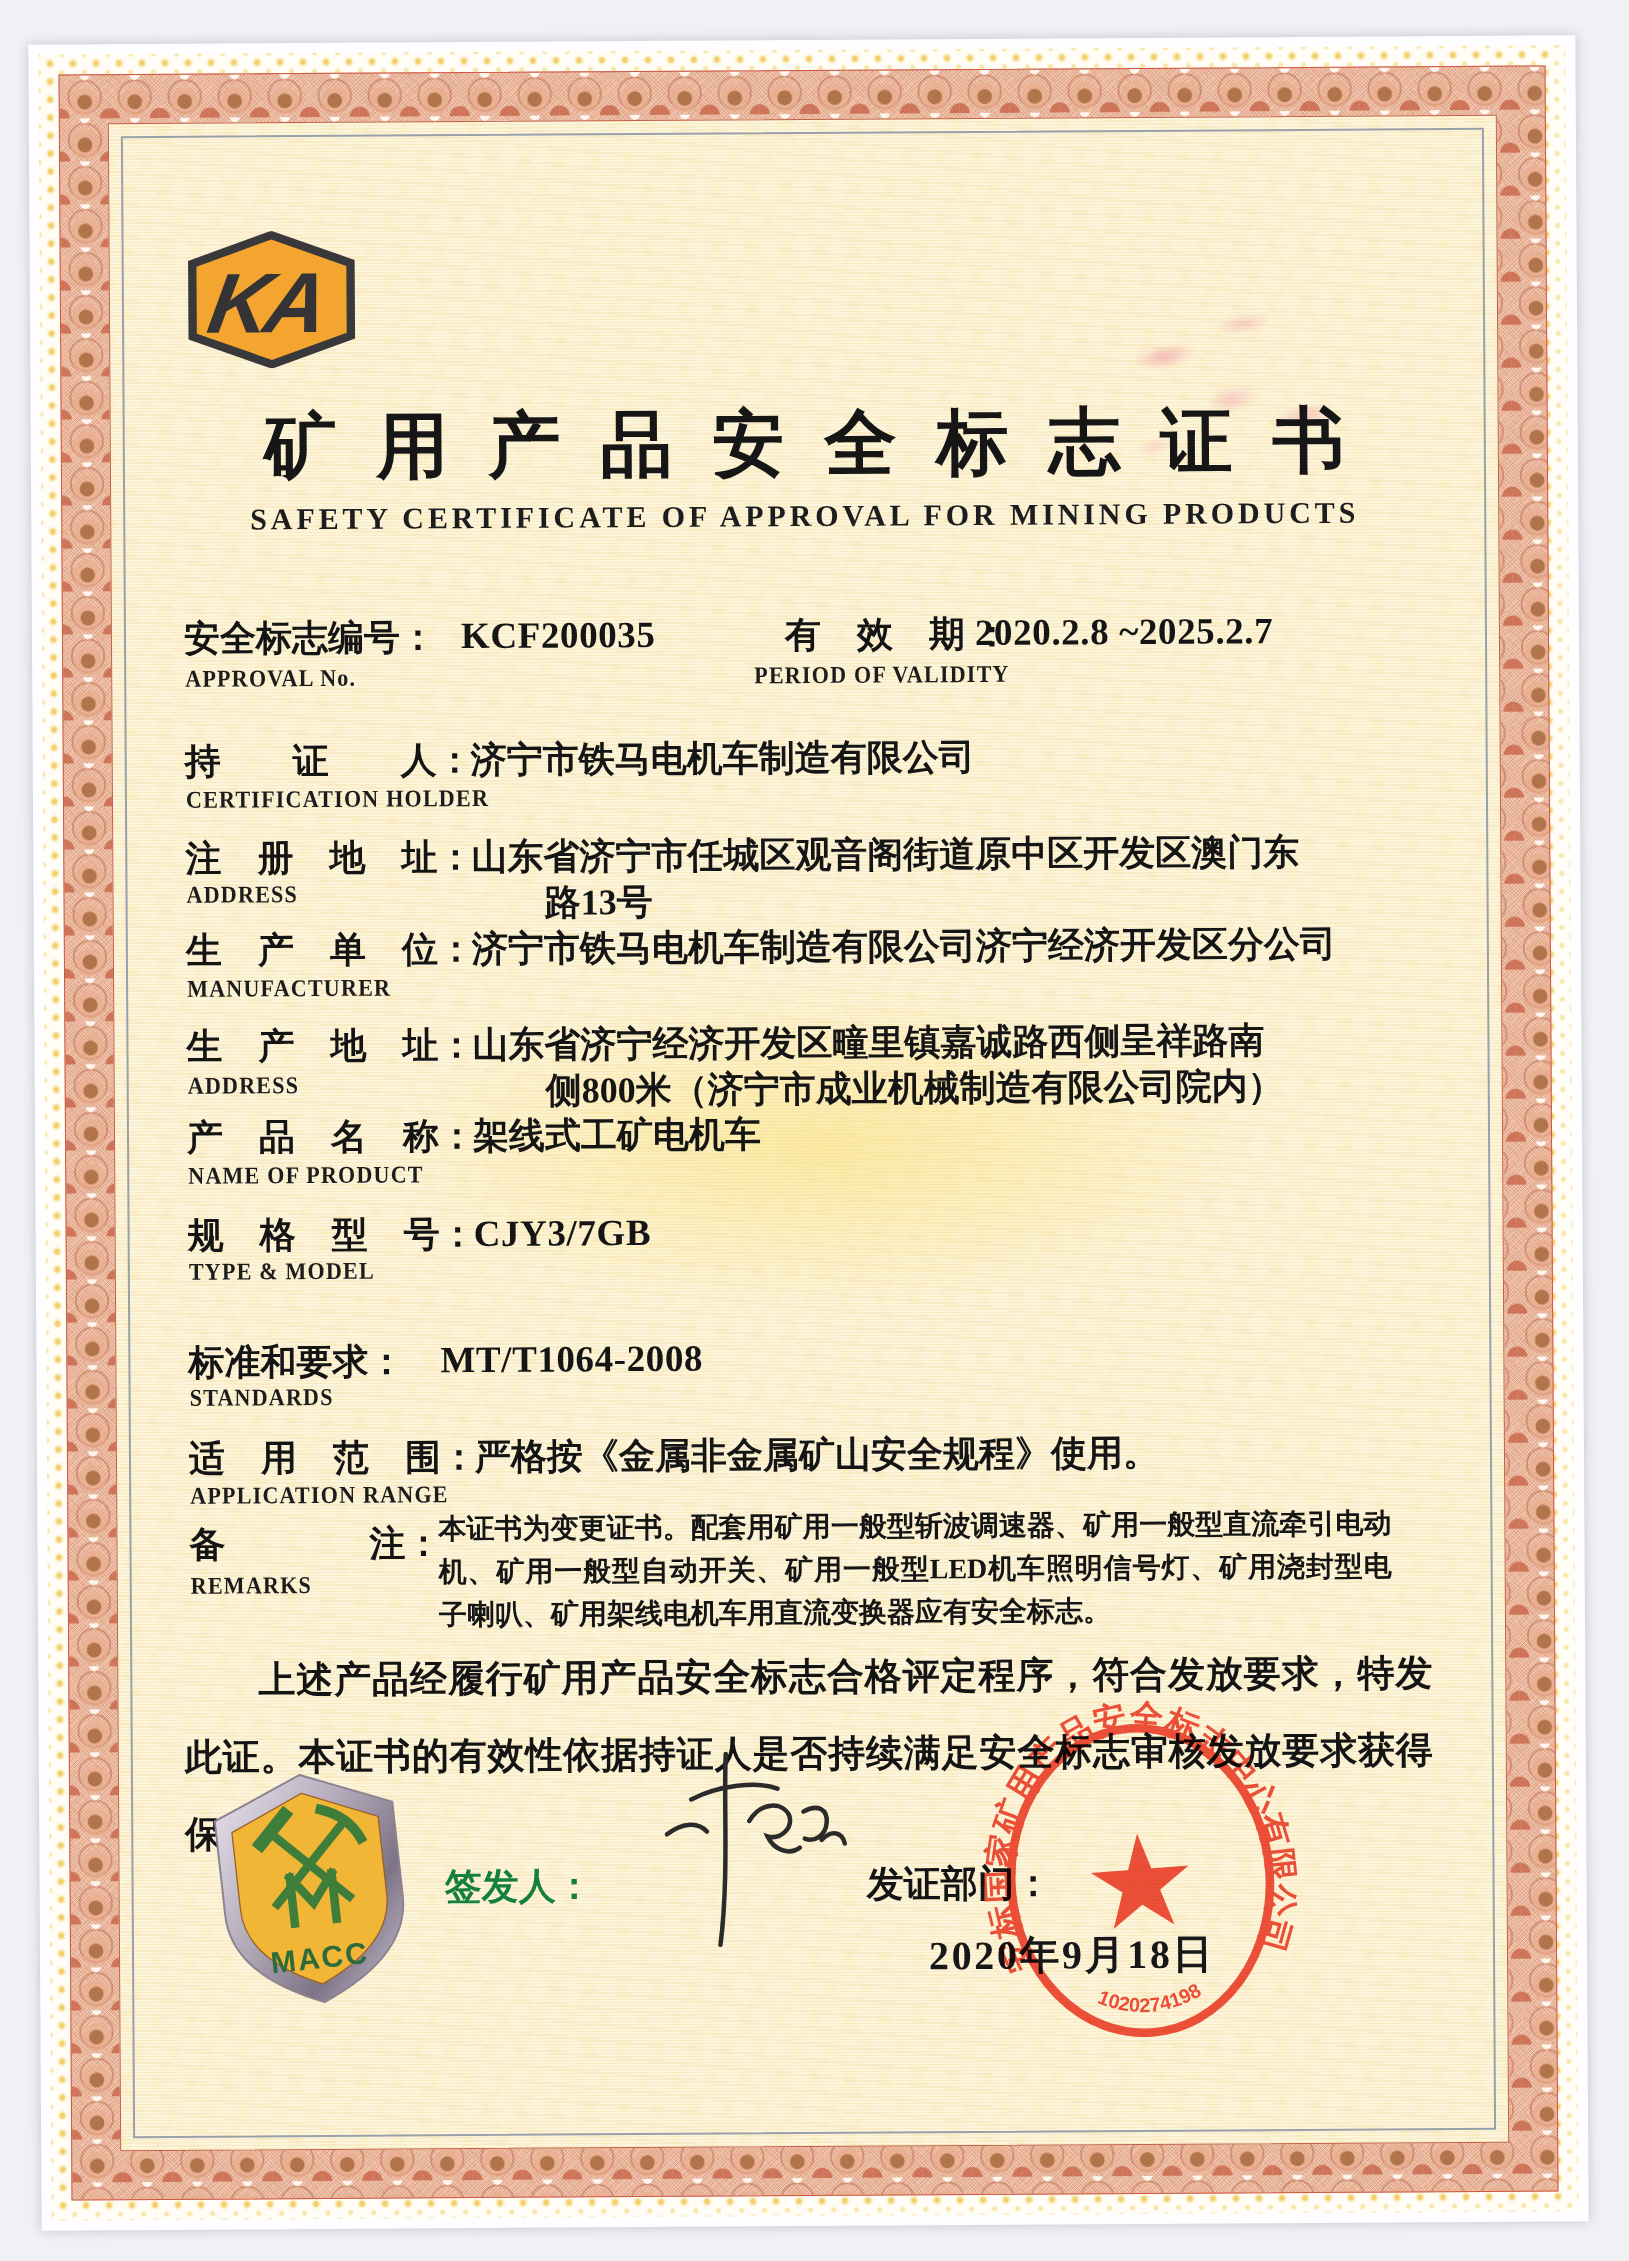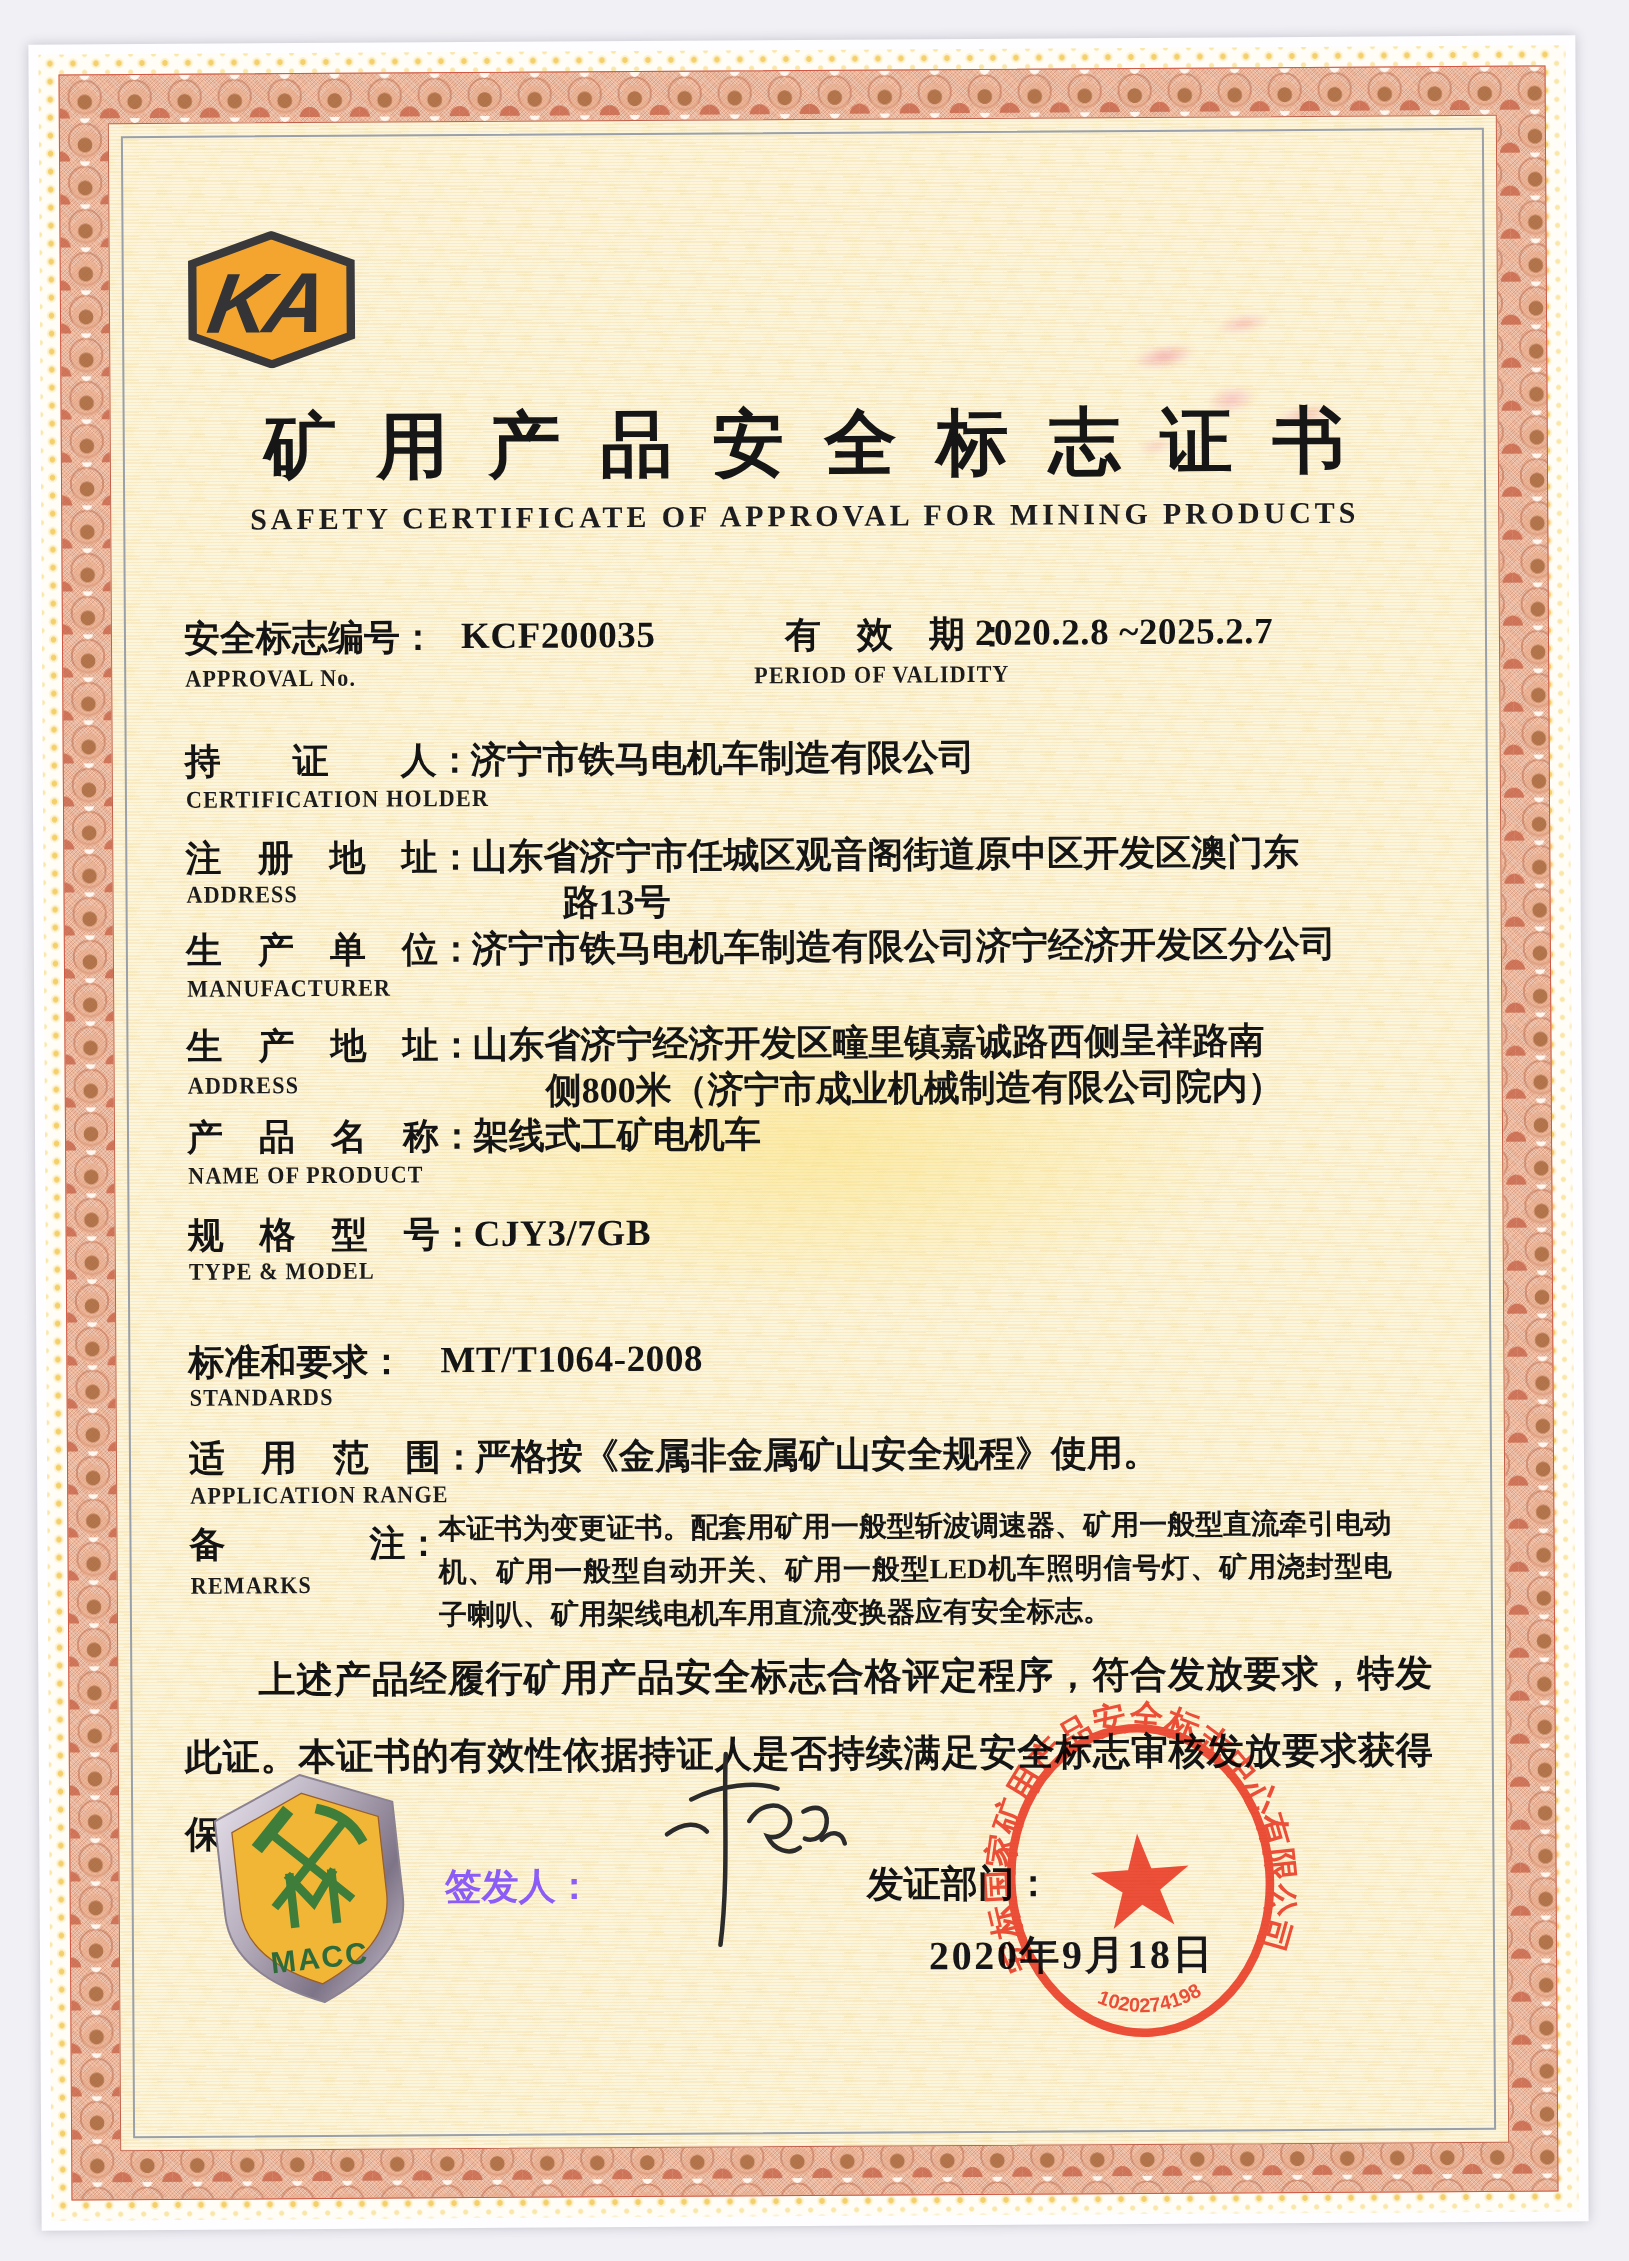--- a/index.html
+++ b/index.html
@@ -102,21 +102,21 @@
     position:absolute;left:401px;top:1465px;width:953px;
     font-size:28px;font-weight:700;line-height:43px;color:#151515;text-align:justify;
   }
   .statement{
     position:absolute;left:146px;top:1598px;width:1248px;
     font-size:37px;font-weight:700;line-height:77px;color:#141414;
     text-indent:74px;text-align:justify;
   }
   
   .macc-shield{position:absolute;left:174px;top:1727px;width:197px;height:237px;transform:rotate(-6deg);}
-  .issuer-label{position:absolute;left:405px;top:1820px;font-size:37px;font-weight:700;color:#8b5cf6;white-space:nowrap;}
+  .issuer-label{position:absolute;left:405px;top:1820px;font-size:37px;font-weight:700;color:#15803d;white-space:nowrap;}
   .dept-label{position:absolute;left:827px;top:1820px;font-size:37px;font-weight:700;color:#141414;white-space:nowrap;}
   .signature{position:absolute;left:590px;top:1702px;width:239px;height:219px;}
   .issue-date{position:absolute;left:889px;top:1889px;font-size:40px;font-weight:600;color:#17171a;letter-spacing:2.6px;z-index:2;}
   .seal{position:absolute;left:935px;top:1657px;width:332px;height:371px;z-index:3;mix-blend-mode:multiply;opacity:.92;transform:rotate(-4deg);}
 </style>
 </head>
 <body>
 
 <div class="paper">
 
@@ -150,21 +150,21 @@
 
   <div>
     <div class="f-label" style="top:694px">持　　证　　人：</div>
     <div class="f-value" style="left:438px;top:694px">济宁市铁马电机车制造有限公司</div>
     <div class="f-sub" style="top:743px">CERTIFICATION HOLDER</div>
   </div>
 
   <div>
     <div class="f-label" style="top:791px">注　册　地　址：</div>
     <div class="f-value" style="left:438px;top:791px">山东省济宁市任城区观音阁街道原中区开发区澳门东</div>
-    <div class="f-value" style="left:529px;top:837px">路13号</div>
+    <div class="f-value" style="left:511px;top:837px">路13号</div>
     <div class="f-sub" style="top:838px">ADDRESS</div>
   </div>
 
   <div>
     <div class="f-label" style="top:883px">生　产　单　位：</div>
     <div class="f-value" style="left:438px;top:883px">济宁市铁马电机车制造有限公司济宁经济开发区分公司</div>
     <div class="f-sub" style="top:932px">MANUFACTURER</div>
   </div>
 
   <div>

